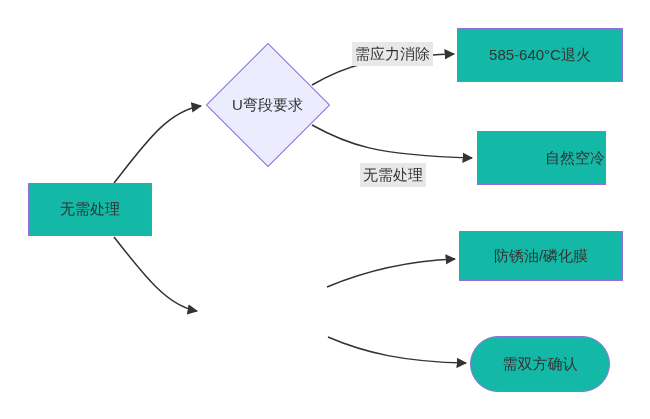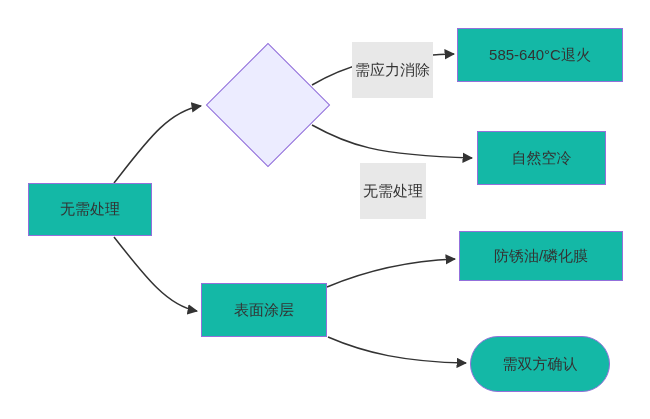--- a/index.html
+++ b/index.html
@@ -52,21 +52,21 @@
     color: #333333;
     font-size: 15px;
     white-space: nowrap;
   }
   .edge-label {
     position: absolute;
     background: #e8e8e8;
     color: #333333;
     font-size: 15px;
     line-height: 20px;
-    padding: 18px 3px;
+    padding: 2px 3px;
     white-space: nowrap;
   }
 </style>
 </head>
 <body>
 
 <div class="canvas">
 
   <svg class="edges-layer" viewBox="0 0 650 419" xmlns="http://www.w3.org/2000/svg">
     <defs>
@@ -83,38 +83,36 @@
   </svg>
 
   <div class="node" style="left:28px; top:183px; width:124px; height:53px;">
     <span>无需处理</span>
   </div>
 
   <div class="node" style="left:457px; top:28px; width:166px; height:54px;">
     <span>585-640°C退火</span>
   </div>
 
-  <div class="node" style="left:477px; top:131px; width:129px; height:54px;">
+  <div class="node" style="left:477px; top:131px; width:129px; height:54px;justify-content:flex-end;">
     <span>自然空冷</span>
   </div>
 
-  <div class="node" style="left:201px; top:283px; width:126px; height:54px;">
-    <span>表面涂层</span>
-  </div>
 
   <div class="node" style="left:459px; top:231px; width:164px; height:50px;">
     <span>防锈油/磷化膜</span>
   </div>
 
   <div class="node" style="left:470px; top:336px; width:140px; height:56px;border-radius:28px;">
     <span>需双方确认</span>
   </div>
 
   <div class="diamond-wrap" style="left:205px; top:42px; width:125px; height:126px;">
     <div class="diamond-shape"></div>
+    <div class="diamond-label">U弯段要求</div>
   </div>
 
   <div class="edge-label" style="left:352px; top:42px;">
     <span>需应力消除</span>
   </div>
 
   <div class="edge-label" style="left:360px; top:147px;margin-top:16px;">
     <span>无需处理</span>
   </div>
 

